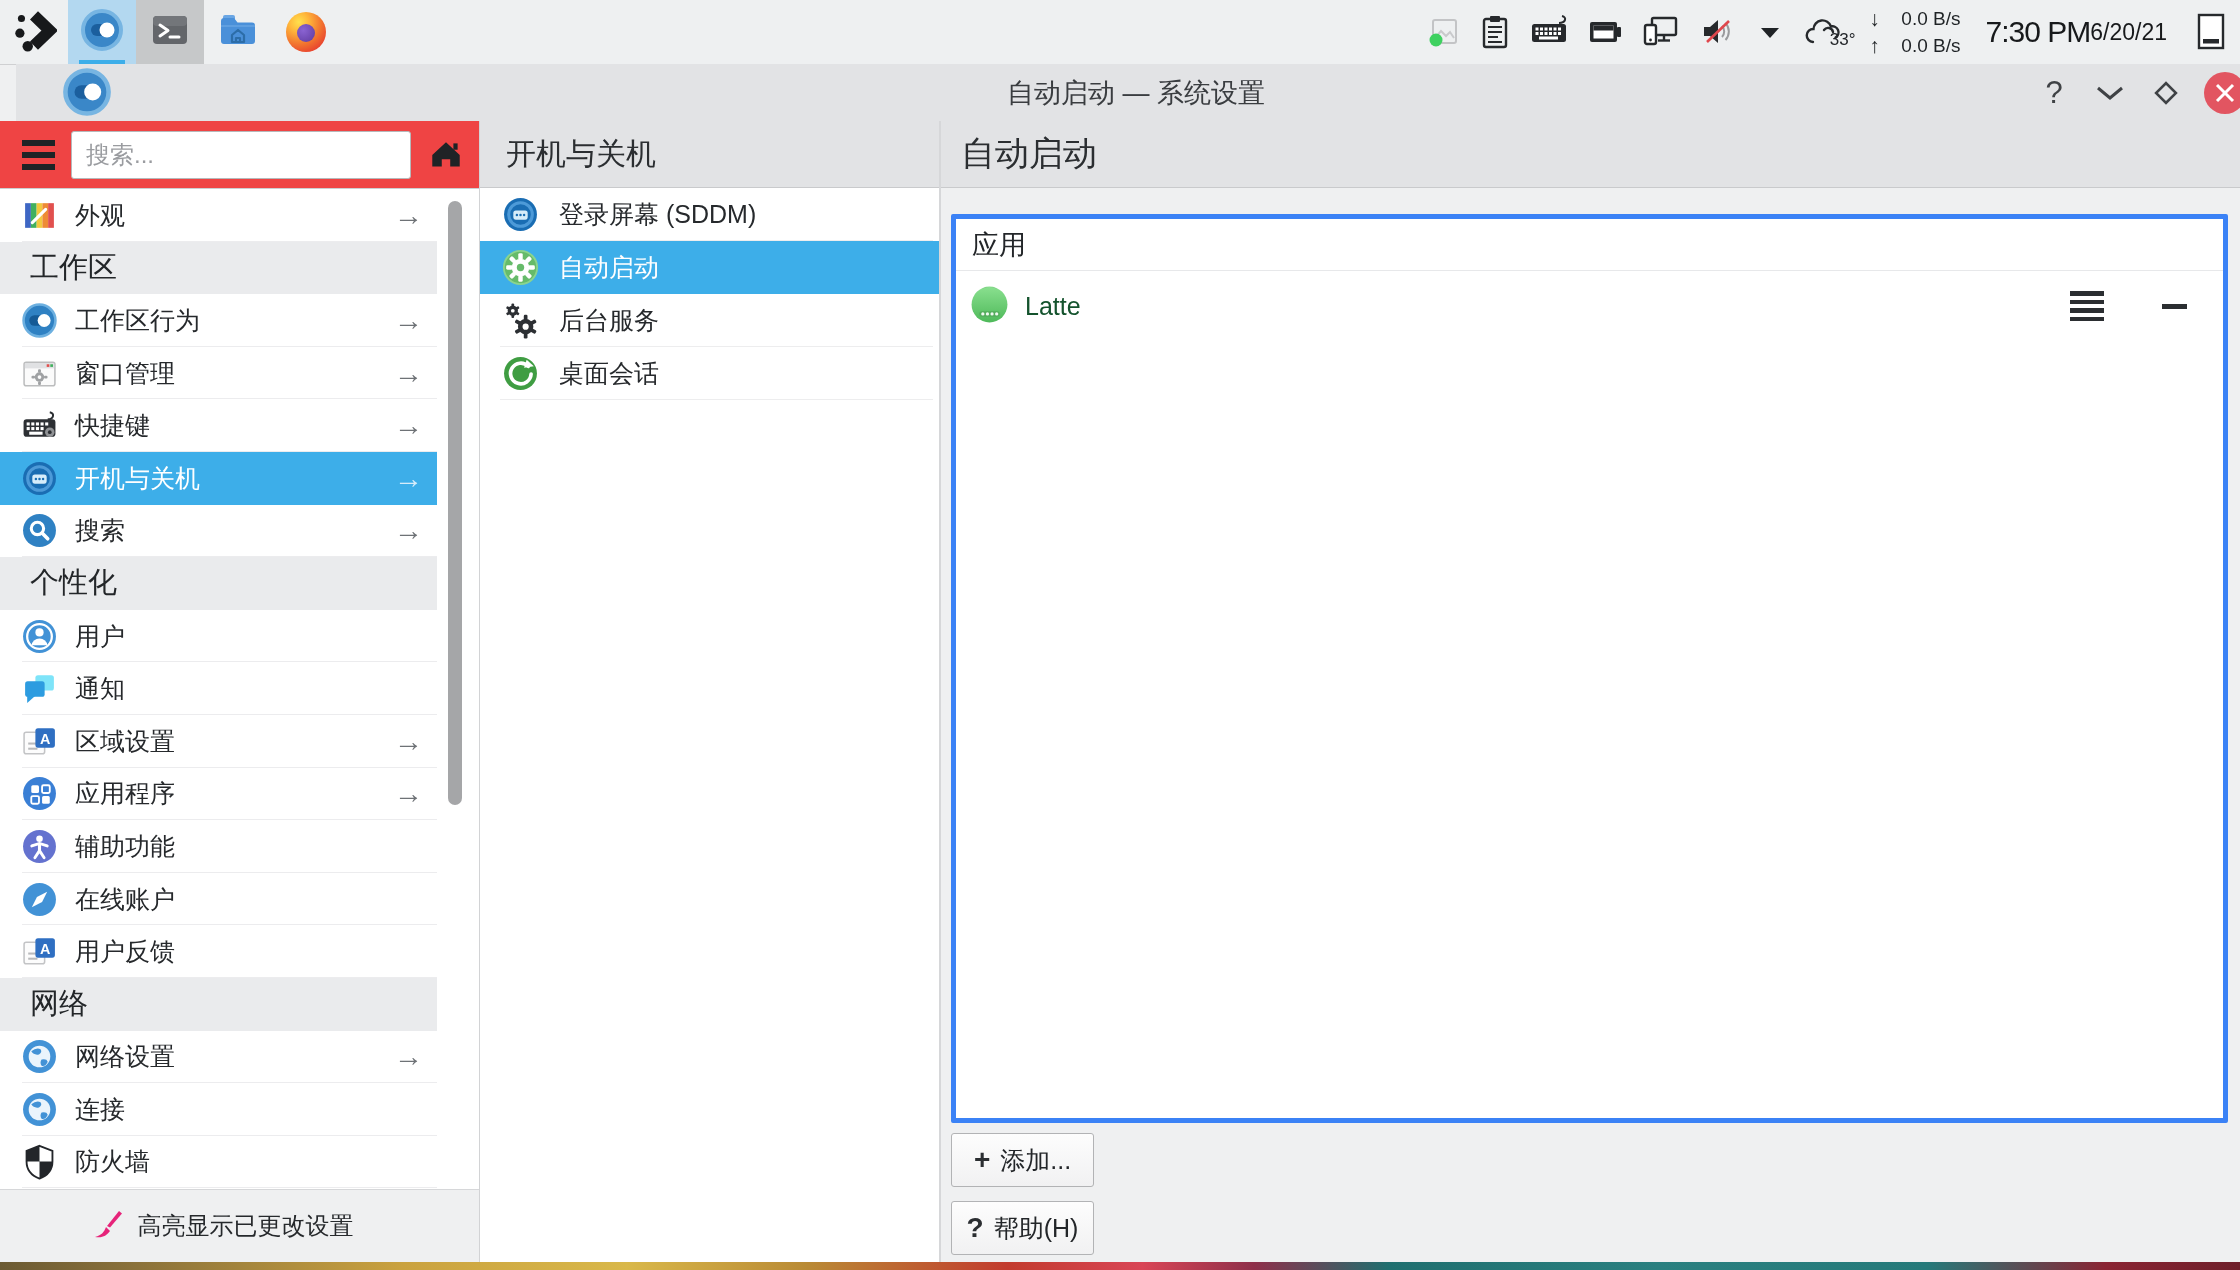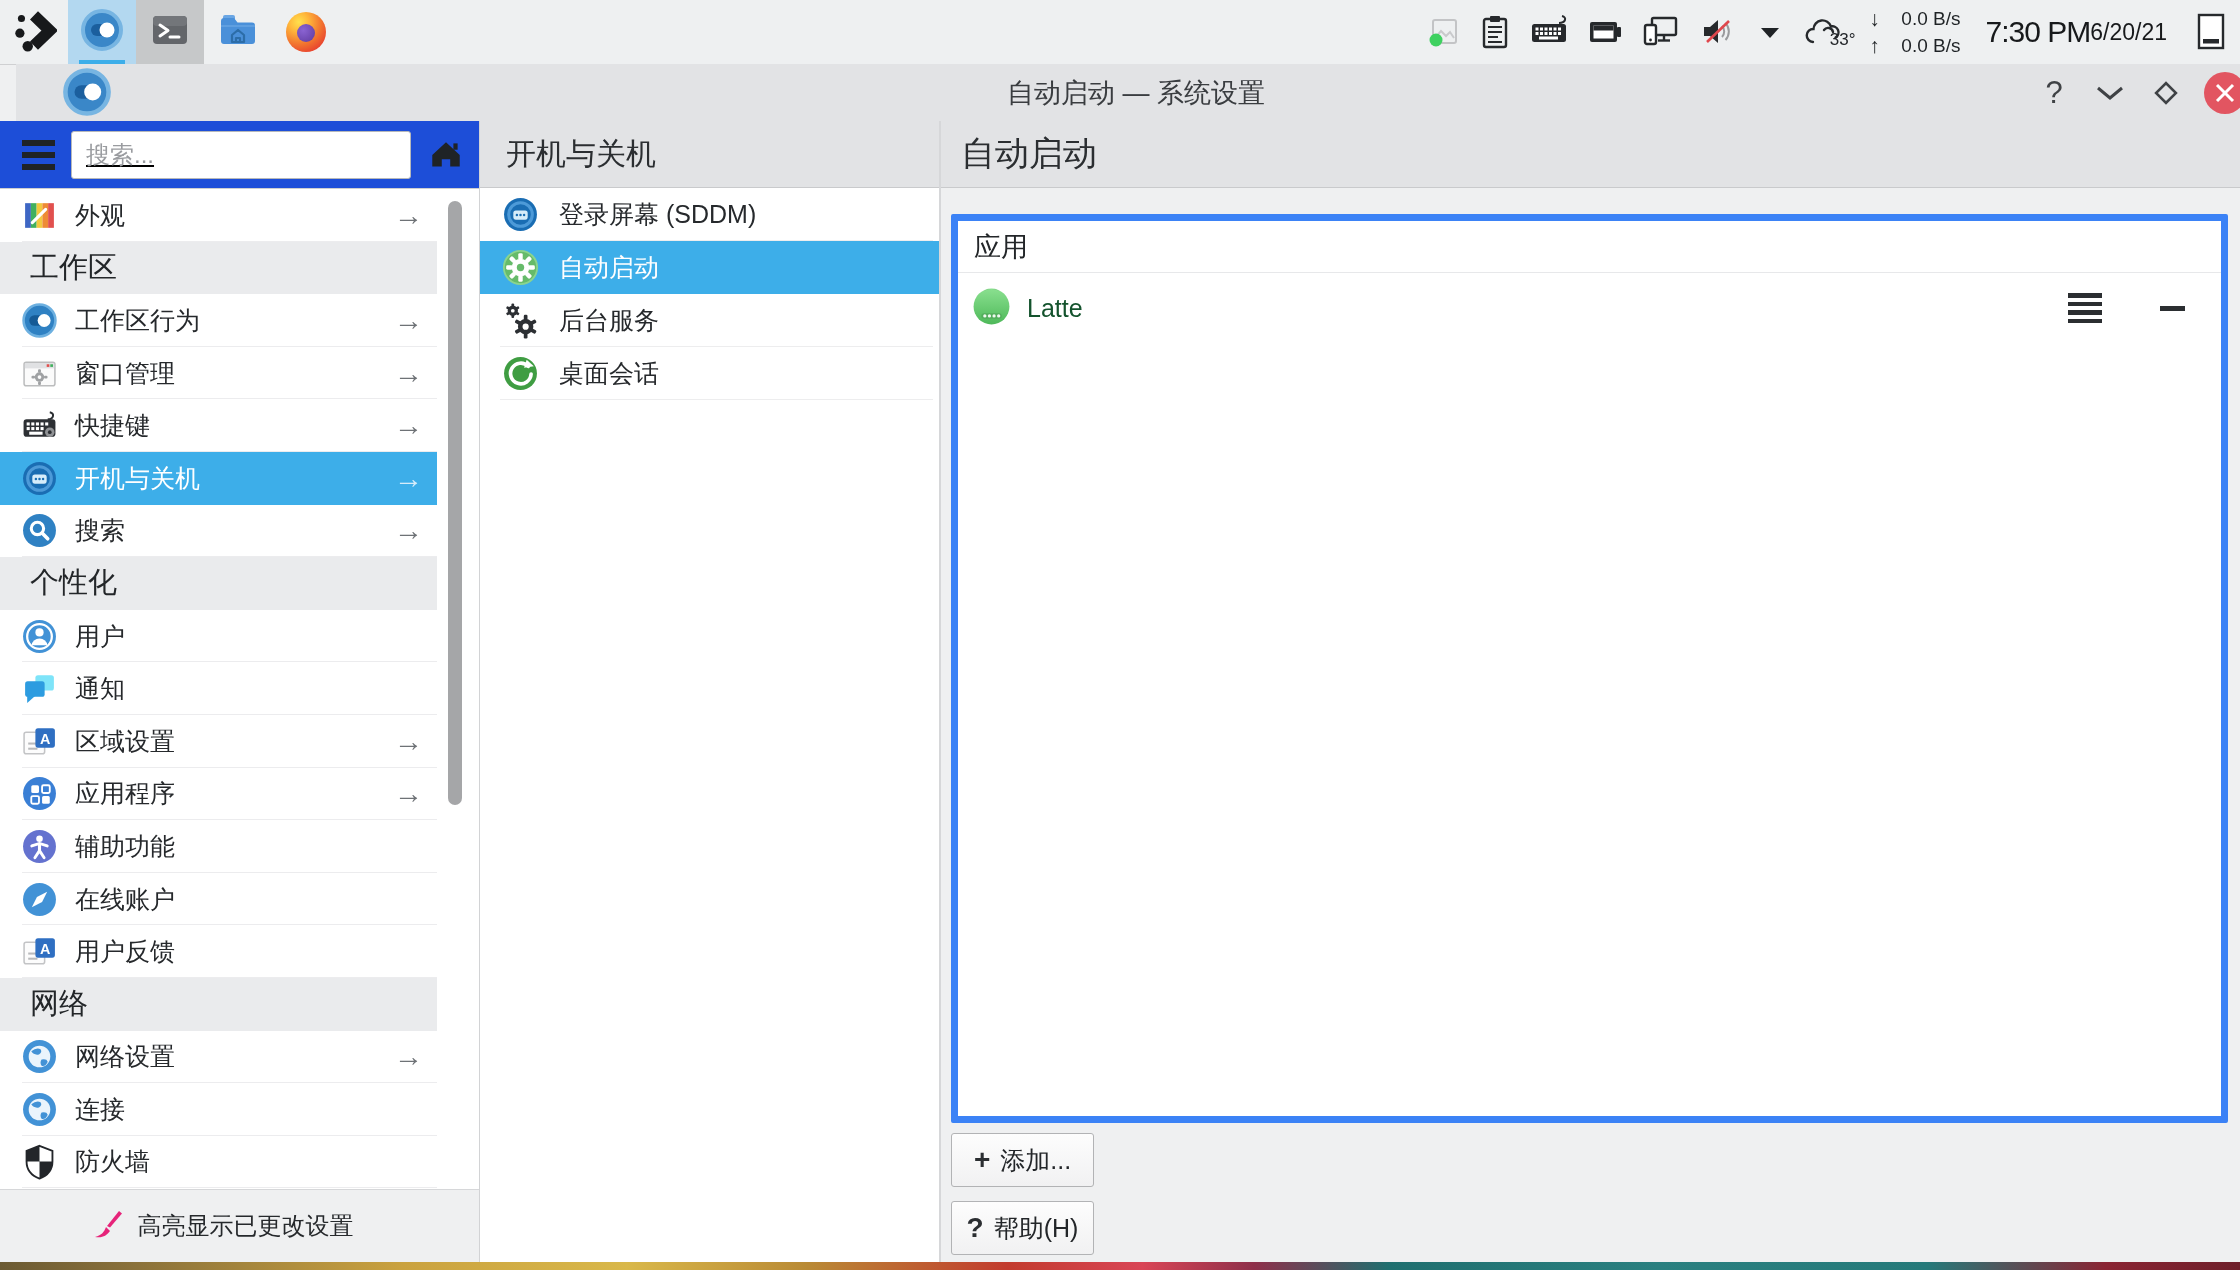--- a/index.html
+++ b/index.html
@@ -30,21 +30,21 @@
   .titlebar-appicon{position:absolute;left:46px;top:3px;}
   .titlebar-title{flex:1;text-align:center;font-size:27px;color:#3a3d40;}
   .win-btns{position:absolute;right:10px;top:0;height:57px;display:flex;align-items:center;gap:20px;}
   .wbtn{width:36px;height:36px;display:flex;align-items:center;justify-content:center;color:#3f4245;}
   .wbtn-help{font-size:31px;color:#3f4245;}
   .wbtn-close{width:42px;height:42px;border-radius:50%;background:#e25561;display:flex;align-items:center;justify-content:center;}
   
   .window-body{position:absolute;top:121px;left:0;width:2240px;height:1141px;display:flex;}
   
   .sidebar{width:479px;flex:none;background:#fff;border-right:1px solid #d2d3d5;position:relative;display:flex;flex-direction:column;}
-  .sidebar-top{height:68px;flex:none;background:#1d4ed8;border-bottom:1px solid #cdced0;display:flex;align-items:center;padding:0 14px 0 22px;box-sizing:border-box;gap:16px;text-decoration:underline;}
+  .sidebar-top{height:68px;flex:none;background:#ef4444;border-bottom:1px solid #cdced0;display:flex;align-items:center;padding:0 14px 0 22px;box-sizing:border-box;gap:16px;}
   .hamburger{width:40px;height:30px;display:flex;flex-direction:column;justify-content:space-between;cursor:pointer;}
   .hamburger i{display:block;height:6px;background:#1f2326;}
   .search-input{flex:1;height:46px;border:1px solid #b6b8ba;border-radius:3px;background:#fff;font-size:24px;
                 padding:0 14px;color:#232629;outline:none;font-family:inherit;}
   .search-input::placeholder{color:#9a9ca0;}
   .home-btn{width:44px;height:44px;display:flex;align-items:center;justify-content:center;}
   .sidebar-list{flex:1;overflow:hidden;background:#fff;}
   .srow{display:flex;align-items:center;height:52.6px;width:437px;padding-left:20px;box-sizing:border-box;background:#fff;position:relative;}
   .srow::after{content:"";position:absolute;left:22px;right:0;bottom:0;height:1px;background:#ececee;}
   .srow .sicon{width:38px;height:38px;margin-right:17px;flex:none;display:flex;align-items:center;justify-content:center;}
@@ -70,21 +70,21 @@
   .nlabel{font-size:25px;color:#26292c;}
   .nrow.sel{background:#3daee9;}
   .nrow.sel::after{display:none;}
   .nrow.sel .nlabel{color:#fff;}
   
   .content{flex:1;display:flex;flex-direction:column;min-width:0;}
   .content-header{height:66px;flex:none;background:#e2e3e5;border-bottom:1px solid #c9cacc;display:flex;
                   align-items:center;padding-left:20px;font-size:34px;color:#2b2e31;}
   .content-body{flex:1;background:#eff0f1;position:relative;}
   .group-frame{position:absolute;left:10px;right:12px;top:26px;height:909px;background:#fff;
-               border:7px solid #3b82f6;border-radius:2px;box-sizing:border-box;}
+               border:5px solid #3b82f6;border-radius:2px;box-sizing:border-box;}
   .group-label{height:51px;display:flex;align-items:center;padding-left:16px;font-size:27px;color:#232629;
                border-bottom:1px solid #e7e8ea;}
   .app-row{height:70px;display:flex;align-items:center;padding:0 36px 0 13px;}
   .app-name{font-size:25px;color:#14532d;margin-left:15px;flex:1;}
   .row-burger{display:flex;flex-direction:column;gap:4px;margin-right:58px;cursor:pointer;}
   .row-burger i{display:block;width:34px;height:4.5px;background:#2b2e31;}
   .row-minus{width:25px;height:5px;background:#2b2e31;cursor:pointer;}
   .kbtn{position:absolute;left:10px;width:143px;height:54px;border:1px solid #b2b3b5;border-radius:3px;
         background:linear-gradient(#fdfdfd,#f1f1f2);display:flex;align-items:center;justify-content:center;
         gap:10px;font-family:inherit;font-size:25px;color:#232629;cursor:pointer;}

